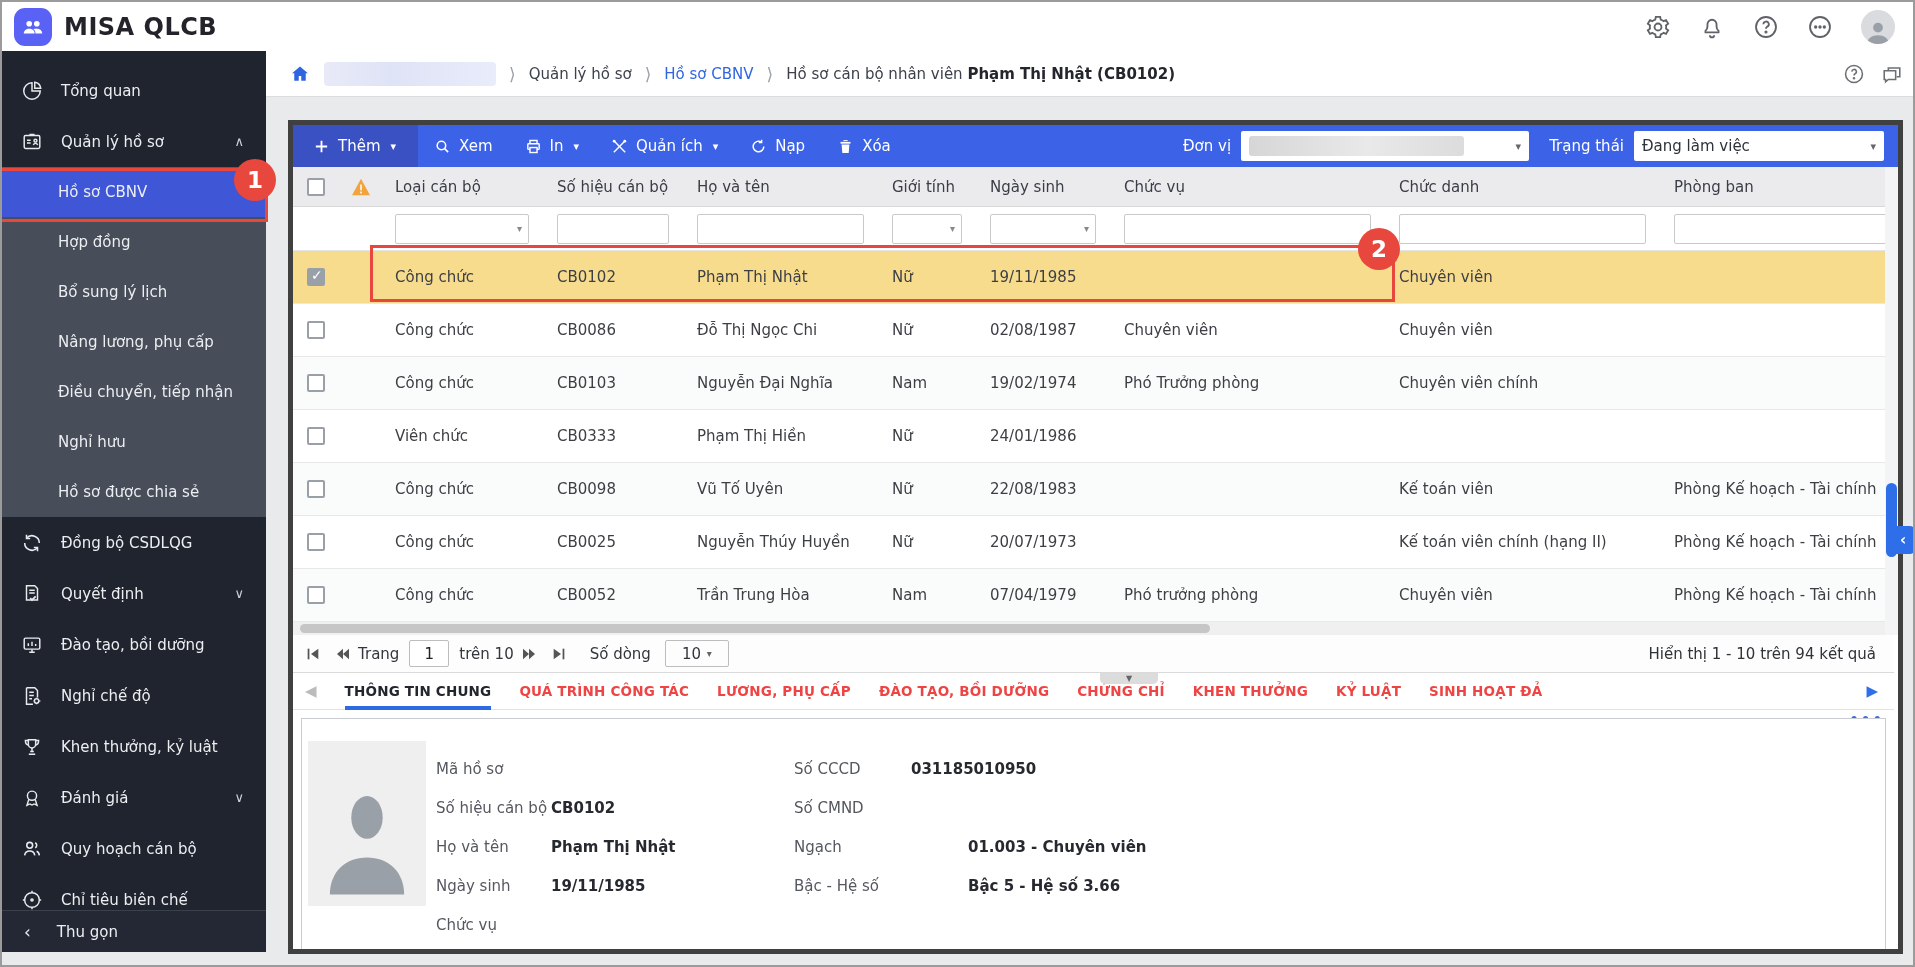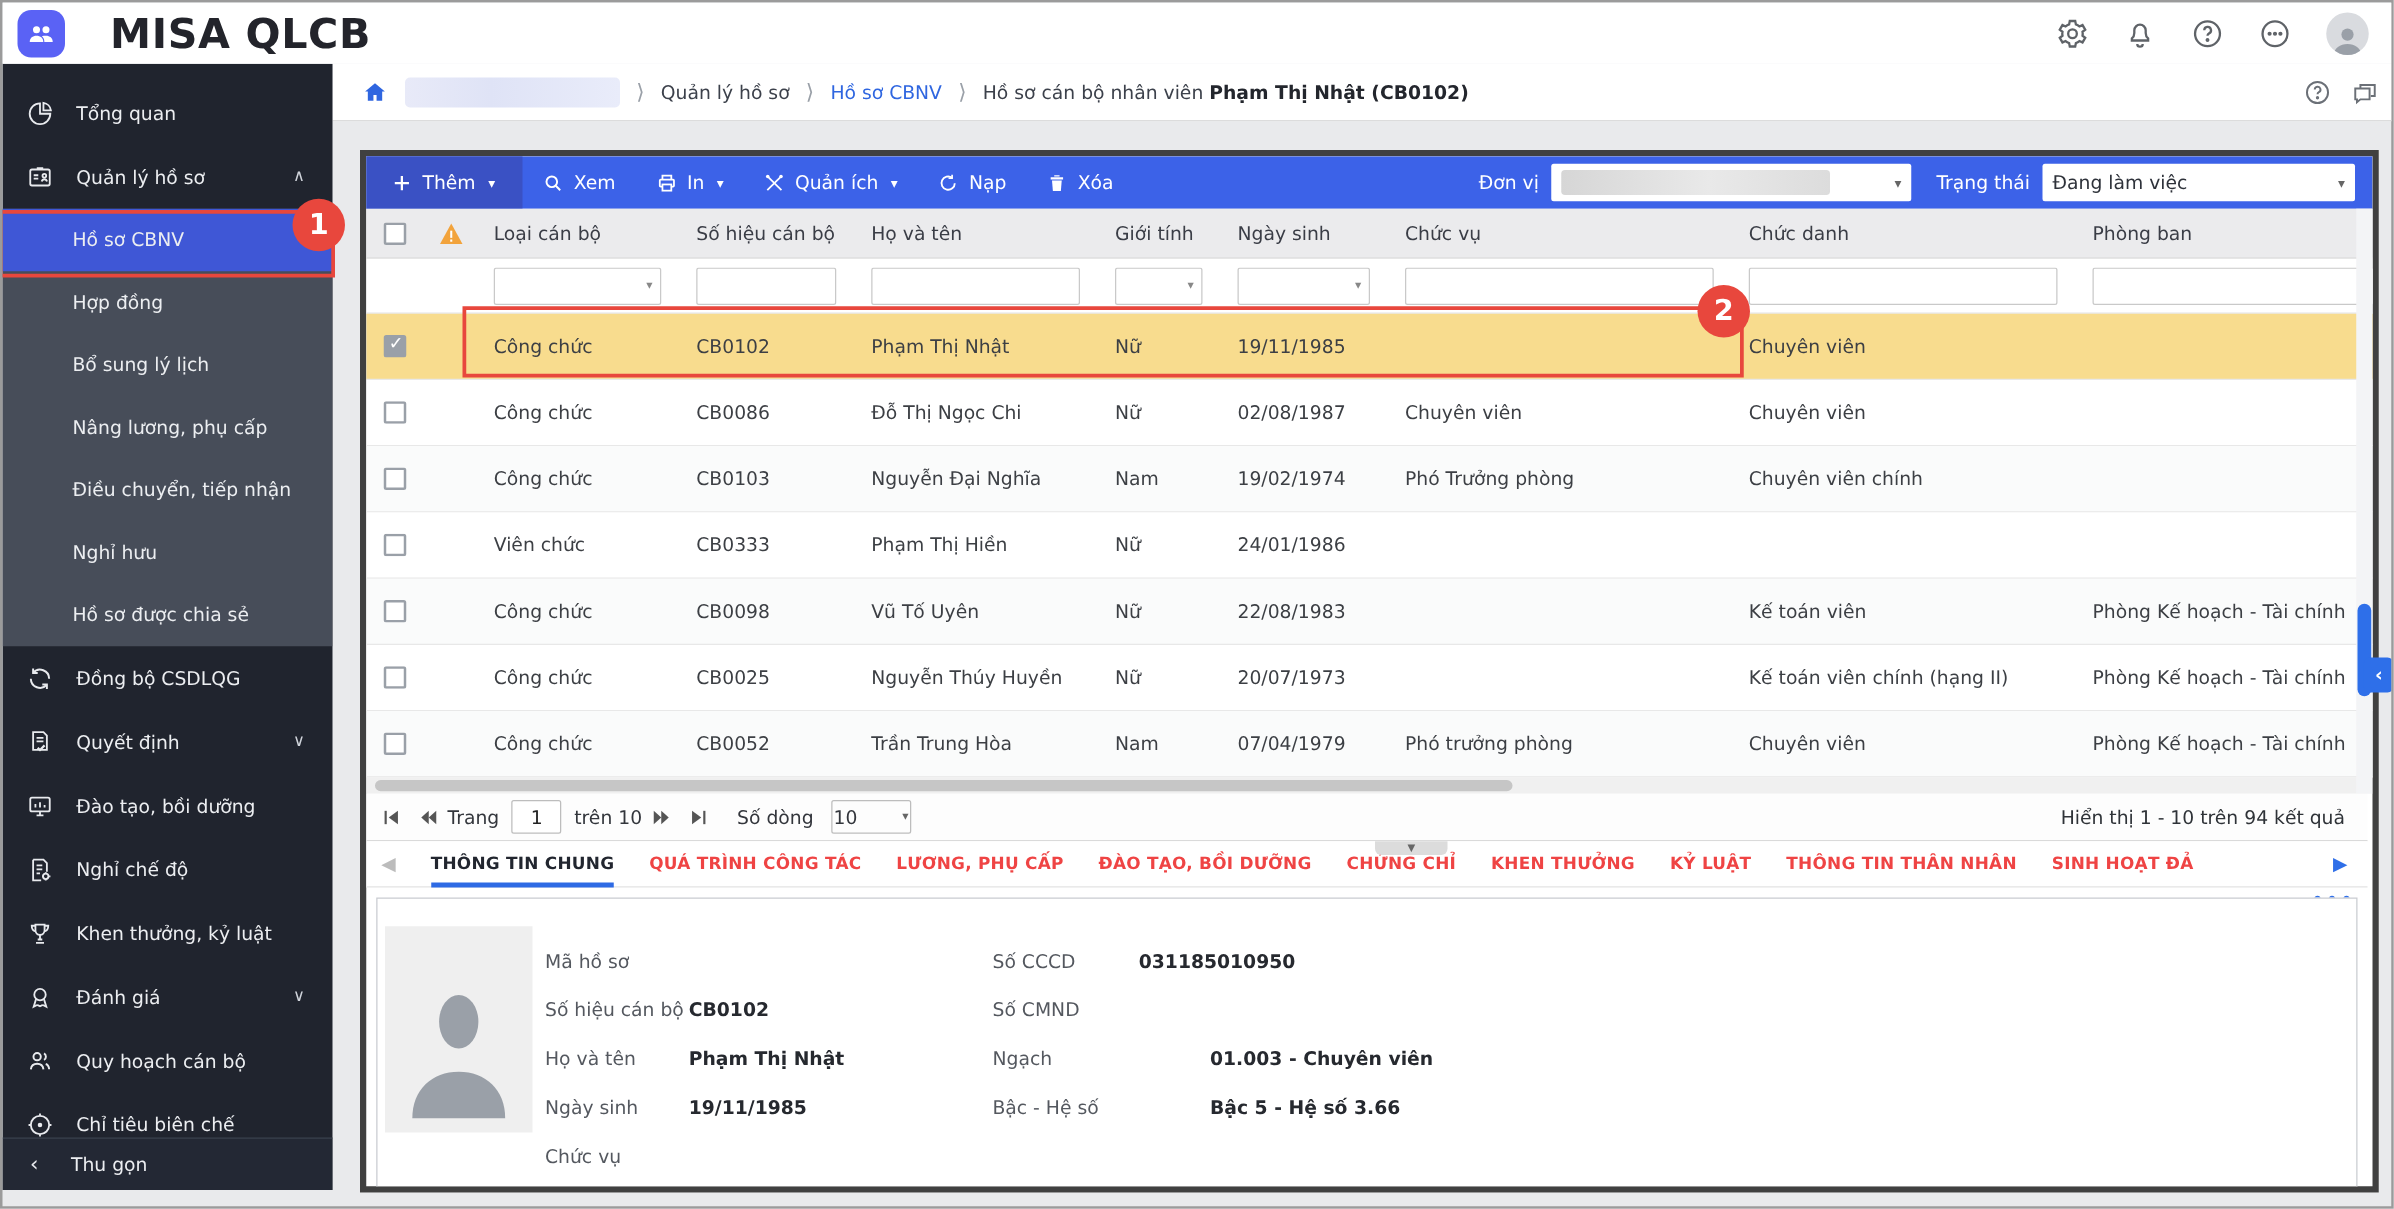--- a/index.html
+++ b/index.html
@@ -6,21 +6,21 @@
   html,body { background:#cfcfcf; font-family:"DejaVu Sans","Liberation Sans",sans-serif; }
   #screen { position:relative; width:1915px; height:967px; background:#e9eaec; overflow:hidden;
             border:2px solid #9b9b9b; }
 
   
   #topbar { position:absolute; left:0; top:0; width:1915px; height:49px; background:#fff;
             display:flex; align-items:center; z-index:30; }
   .logo-wrap { display:flex; align-items:center; gap:12px; padding-left:12px; }
   .logo-badge { width:38px; height:38px; border-radius:11px; background:#5a62f5; display:flex;
                 align-items:center; justify-content:center; }
-  .logo-text { font-size:33px; font-weight:bold; color:#23242b; letter-spacing:.5px;margin-left:24px; }
+  .logo-text { font-size:24px; font-weight:bold; color:#23242b; letter-spacing:.5px; }
   .top-icons { margin-left:auto; display:flex; align-items:center; gap:28px; padding-right:22px; }
   .tico { width:26px; height:26px; color:#5f6368; cursor:pointer; }
   .avatar-circ { width:34px; height:34px; border-radius:50%; background:#d9dbdf; overflow:hidden;
                  display:flex; align-items:flex-end; justify-content:center; }
 
   
   #sidebar { position:absolute; left:0; top:49px; width:264px; height:901px; background:#20242e;
              color:#eceef1; font-size:15px; overflow:hidden; z-index:20; }
   .sb-item { height:51px; display:flex; align-items:center; padding-left:19px; gap:18px; cursor:pointer; }
   .sb-item .sb-ic { width:22px; height:22px; flex:none; color:#e8eaee; }
@@ -98,21 +98,21 @@
   #vscroll .vthumb { position:absolute; left:1px; top:316px; width:11px; height:74px; background:#2e6fe9; border-radius:6px; cursor:pointer; }
 
   
   #pager { position:absolute; left:0; top:510px; width:1601px; height:38px; background:#fdfdfd;
            border-bottom:1px solid #dadada; display:flex; align-items:center; font-size:15px; color:#33363c; }
   .pg-ic { width:16px; height:16px; color:#555; margin:0 7px; cursor:pointer; }
   .pg-input { width:40px; height:27px; border:1px solid #bdbdbd; border-radius:2px; text-align:center;
               font-size:15px; font-family:inherit; color:#222; margin:0 10px; }
   .pg-lbl { white-space:nowrap; }
   #rowsel { width:64px; height:27px; border:1px solid #bdbdbd; border-radius:2px; display:flex;
-            align-items:center; padding:0 1px; margin-left:14px; cursor:pointer; }
+            align-items:center; padding:0 16px; margin-left:14px; cursor:pointer; }
   #rowsel .car { margin-left:auto; color:#666; font-size:10px; }
   #pg-summary { margin-left:auto; padding-right:18px; color:#2f3338; }
 
   
   #splitter { position:absolute; left:807px; top:548px; width:58px; height:11px; background:#dcdcdc;
               border-radius:0 0 5px 5px; display:flex; align-items:center; justify-content:center;
               font-size:8px; color:#666; cursor:row-resize; z-index:5; }
 
   
   #tabs { position:absolute; left:0; top:548px; width:1601px; height:37px; background:#fff;
@@ -605,21 +605,20 @@
 
     <div id="tabs">
       <span class="tab-arrow-l">◀</span>
       <div class="tab active">THÔNG TIN CHUNG</div>
       <div class="tab">QUÁ TRÌNH CÔNG TÁC</div>
       <div class="tab">LƯƠNG, PHỤ CẤP</div>
       <div class="tab">ĐÀO TẠO, BỒI DƯỠNG</div>
       <div class="tab">CHỨNG CHỈ</div>
       <div class="tab">KHEN THƯỞNG</div>
       <div class="tab">KỶ LUẬT</div>
-      <div class="tab">THÔNG TIN THÂN NHÂN</div>
       <div class="tab">SINH HOẠT ĐẢ</div>
       <span class="tab-arrow-r">▶</span>
     </div>
     <div id="tab-more">•••</div>
 
     <div id="detail">
       <div id="photo">
         <svg width="86" height="120" viewBox="0 0 60 84" fill="#9aa0a8">
             <ellipse cx="30" cy="22" rx="11" ry="15"></ellipse>
             <path d="M4 76c0-16 11-26 26-26s26 10 26 26z"></path>

